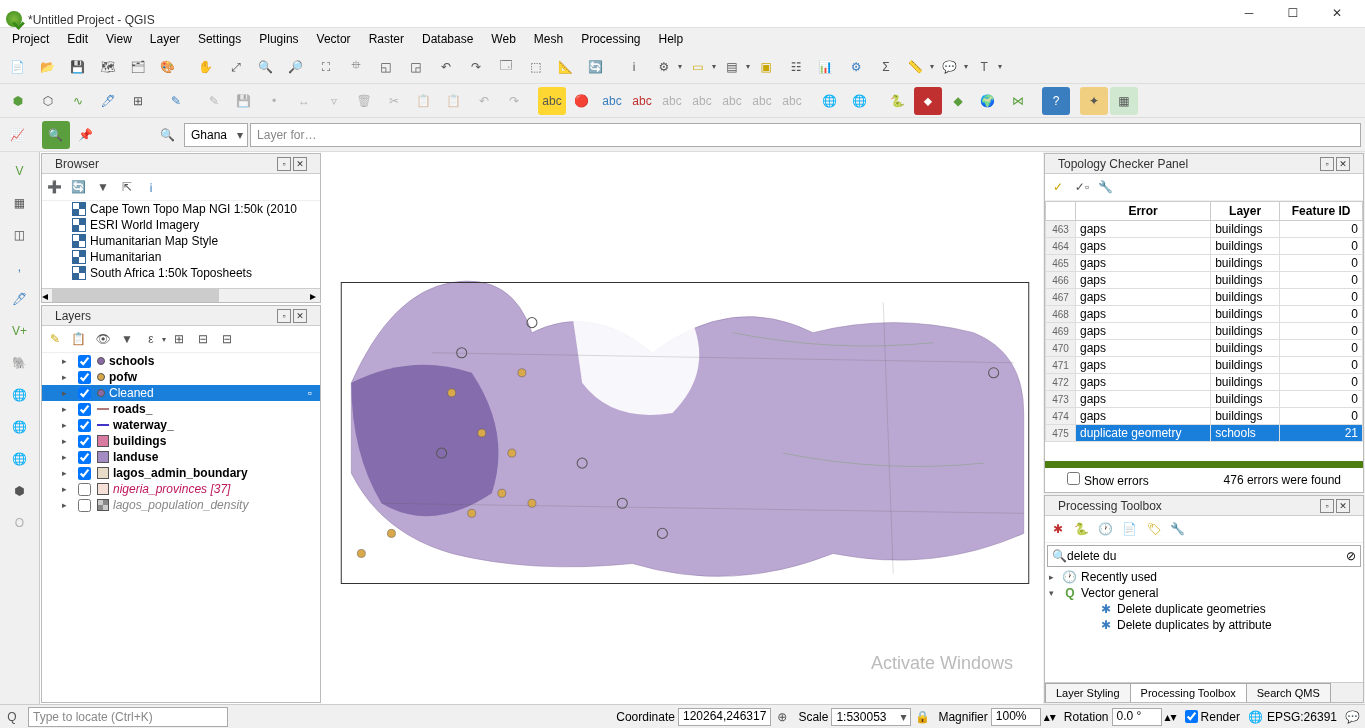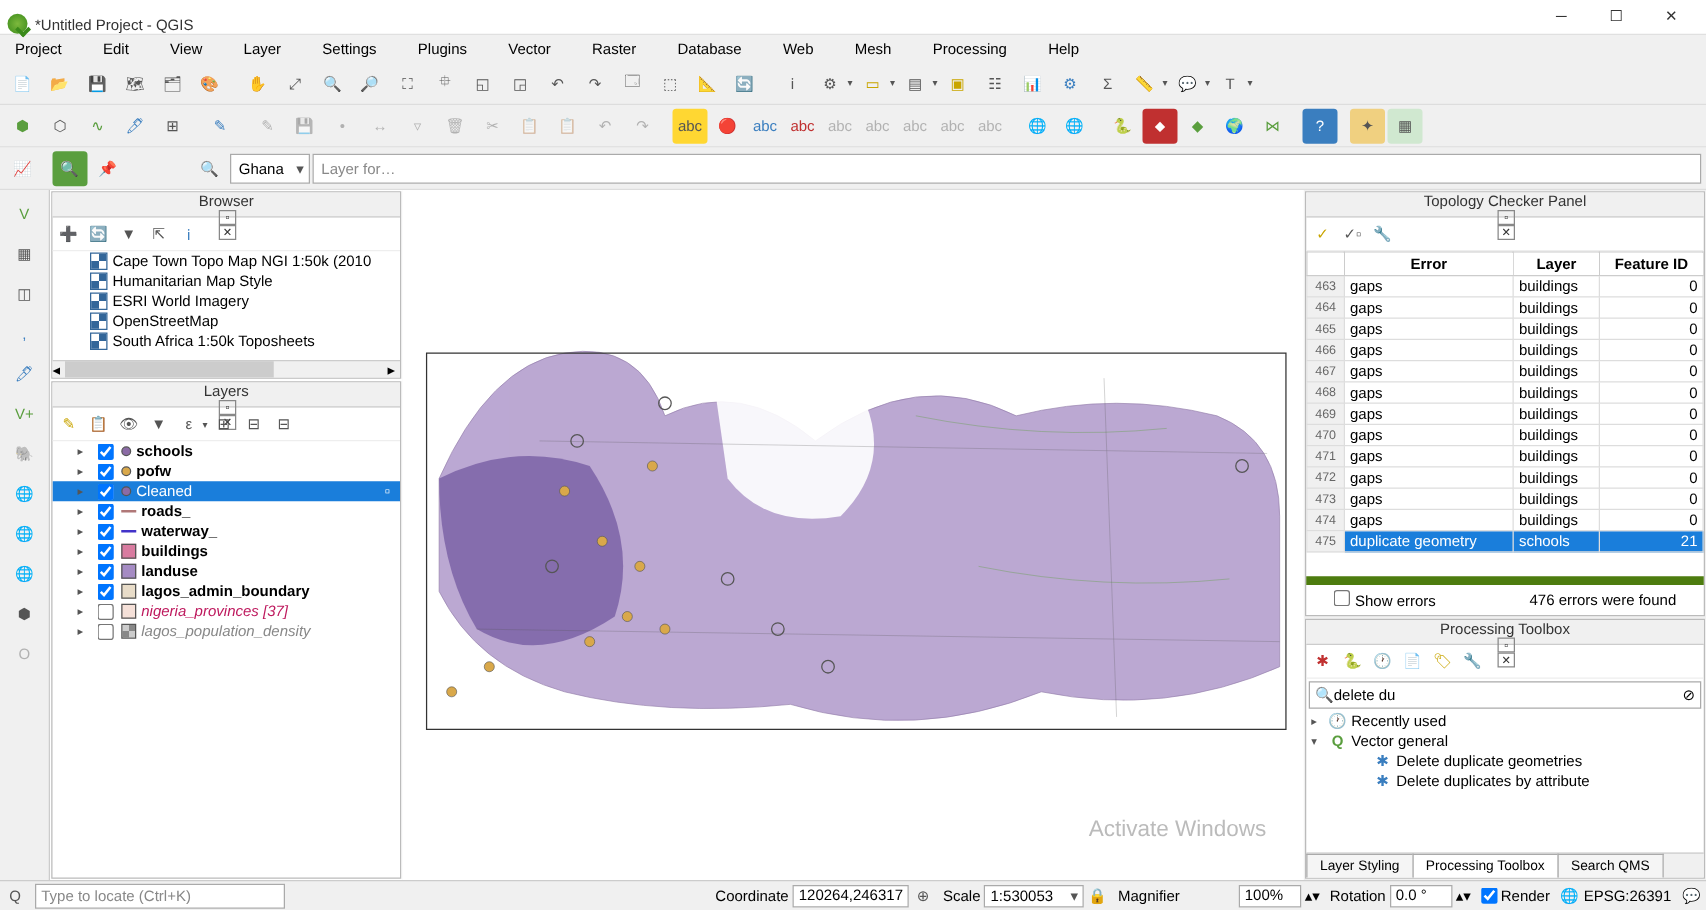--- a/index.html
+++ b/index.html
@@ -6,40 +6,40 @@
 body { background: #f0f0f0; width: 1365px; height: 728px; overflow: hidden; display: flex; flex-direction: column; }
 
 
 .titlebar { height: 28px; background: #fff; display: flex; align-items: flex-end; padding: 0 6px; color: #333; border-bottom: 1px solid #e0e0e0; }
 .titlebar .q-logo { width: 16px; height: 16px; background: radial-gradient(circle,#7db93d,#3a8a1a); border-radius: 50%; margin-right: 6px; position:relative;}
 .titlebar .q-logo::after{content:"";position:absolute;bottom:-1px;right:-1px;width:6px;height:6px;border-right:3px solid #3a8a1a;border-bottom:3px solid #3a8a1a;transform:rotate(45deg);}
 .titlebar .spacer { flex: 1; }
 .win-btn { width: 44px; height: 28px; display: flex; align-items: center; justify-content: center; color:#333; }
 
 
-.menubar { height: 22px; background: #f0f0f0; display: flex; align-items: center; padding: 0 4px; gap: 17px; }
+.menubar { height: 22px; background: #f0f0f0; display: flex; align-items: center; padding: 0 4px; gap: 2px; }
 .menubar span { padding: 2px 8px; cursor: default; }
 
 
 .toolbar-row { display: flex; align-items: center; padding: 2px 4px; background: #f0f0f0; gap: 2px; border-bottom: 1px solid #ddd; min-height: 34px;}
 .tool-btn { width: 28px; height: 28px; display: flex; align-items: center; justify-content: center; border-radius: 3px; color:#555; position:relative;}
 .tool-sep { width: 6px; }
 .dropdown-arrow{font-size:8px;margin-left:-2px;color:#555;}
 .combo { height: 24px; border: 1px solid #aaa; background: #fff; padding: 0 20px 0 6px; display: flex; align-items: center; position: relative; }
 .combo::after { content: "▾"; position: absolute; right: 4px; color: #555; }
 .search-box { flex: 1; height: 24px; border: 1px solid #aaa; background: #fff; padding: 0 6px; display: flex; align-items: center; color: #888; }
 
 
 .main { flex: 1; display: flex; overflow: hidden; }
 .left-toolbox { width: 40px; background: #f0f0f0; display: flex; flex-direction: column; gap: 2px; padding: 4px 2px; border-right: 1px solid #ccc;}
 .left-toolbox .tool-btn { width: 32px; height: 28px; margin: 1px auto; }
 
 .panels-left { width: 282px; display: flex; flex-direction: column; background:#fff;}
 .panel { display: flex; flex-direction: column; border: 1px solid #bbb; margin: 1px; background: #fff; }
-.panel-header { height: 20px; background: #f0f0f0; display: flex; align-items: center; padding: 0 0; font-size: 11px; color: #333; border-bottom: 1px solid #ccc; flex-direction: column;}
+.panel-header { height: 20px; background: #f0f0f0; display: flex; align-items: center; padding: 0 13px; font-size: 11px; color: #333; border-bottom: 1px solid #ccc;}
 .panel-header .spacer { flex: 1; }
 .panel-header .pbtn { width: 14px; height: 14px; border: 1px solid #888; font-size: 9px; display:flex;align-items:center;justify-content:center;margin-left:2px;}
 .panel-toolbar { display: flex; align-items: center; padding: 2px; gap: 2px; border-bottom: 1px solid #eee;}
 .panel-toolbar .tool-btn { width: 22px; height: 22px; }
 .panel-body { flex: 1; overflow: auto; }
 
 .browser-item { display: flex; align-items: center; padding: 1px 4px 1px 30px; gap: 4px; white-space: nowrap;}
 .bico { width: 14px; height: 14px; background: repeating-conic-gradient(#369 0 25%, #fff 0 50%); border:1px solid #369; flex-shrink:0;}
 
 .layer-item { display: flex; align-items: center; padding: 1px 4px 1px 20px; gap: 4px; }
@@ -253,29 +253,29 @@
         <div class="tool-btn">⇱</div>
         <div class="tool-btn" style="color:#3a7ebf;">ℹ</div>
       </div>
       <div class="panel-body" id="browser-body">
           <div class="browser-item">
             <div class="bico"></div>
             <span>Cape Town Topo Map NGI 1:50k (2010</span>
           </div>
           <div class="browser-item">
             <div class="bico"></div>
-            <span>Humanitarian Map Style</span>
+            <span>ESRI World Imagery</span>
           </div>
           <div class="browser-item">
             <div class="bico"></div>
-            <span>ESRI World Imagery</span>
+            <span>Humanitarian Map Style</span>
           </div>
           <div class="browser-item">
             <div class="bico"></div>
-            <span>OpenStreetMap</span>
+            <span>Humanitarian</span>
           </div>
           <div class="browser-item">
             <div class="bico"></div>
             <span>South Africa 1:50k Toposheets</span>
           </div>
         </div>
       <div class="scrollbar-h">
           <div style="width:10px;">◂</div>
           <div class="thumb" style="width:60%;"></div>
           <div style="flex:1"></div>
@@ -586,21 +586,21 @@
       <span class="sb-input">120264,246317</span>
       <span class="sb-ico">⊕</span>
     </div>
   <div class="sb-field">
       <span>Scale</span>
       <span class="sb-input combo" style="width:80px;">1:530053</span>
       <span class="sb-ico">🔒</span>
     </div>
   <div class="sb-field">
       <span>Magnifier</span>
-      <span class="sb-input" style="width:50px;margin-left:44px;">100%</span>
+      <span class="sb-input" style="width:50px;">100%</span>
       <span>▴▾</span>
     </div>
   <div class="sb-field">
       <span>Rotation</span>
       <span class="sb-input" style="width:50px;">0.0 °</span>
       <span>▴▾</span>
     </div>
   <label class="sb-field">
       <input type="checkbox" checked="" style="">
       <span>Render</span>

